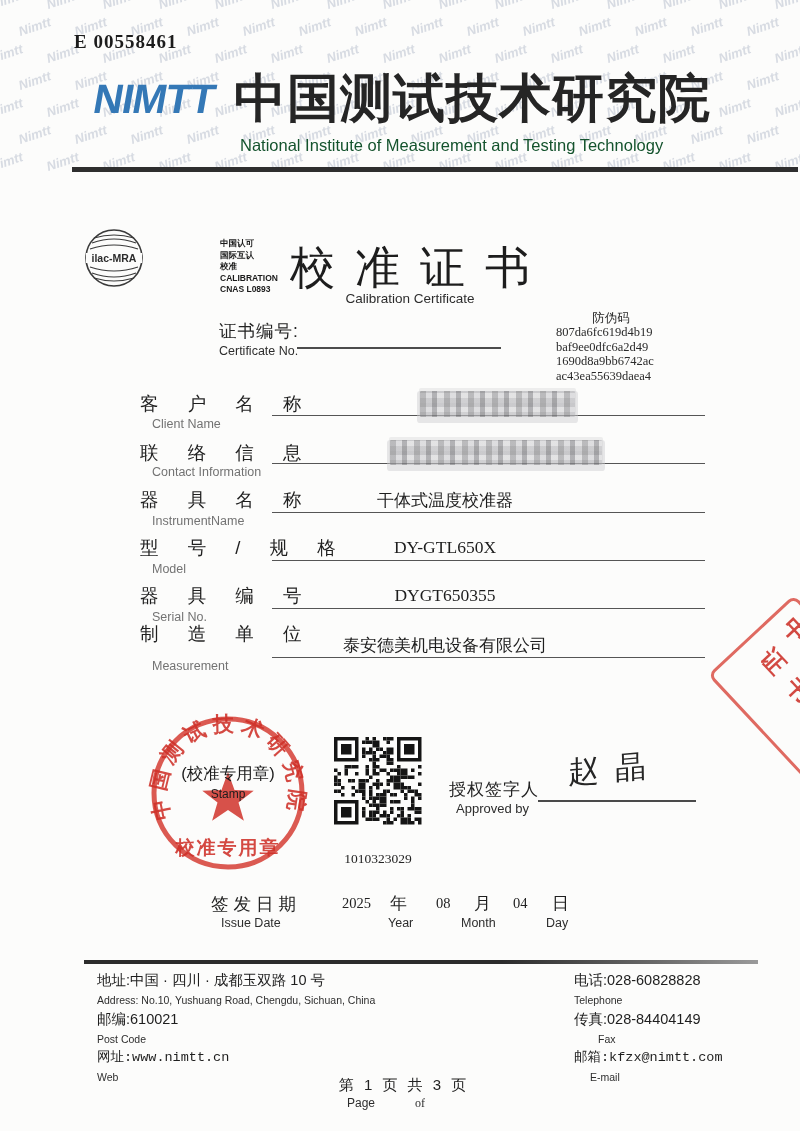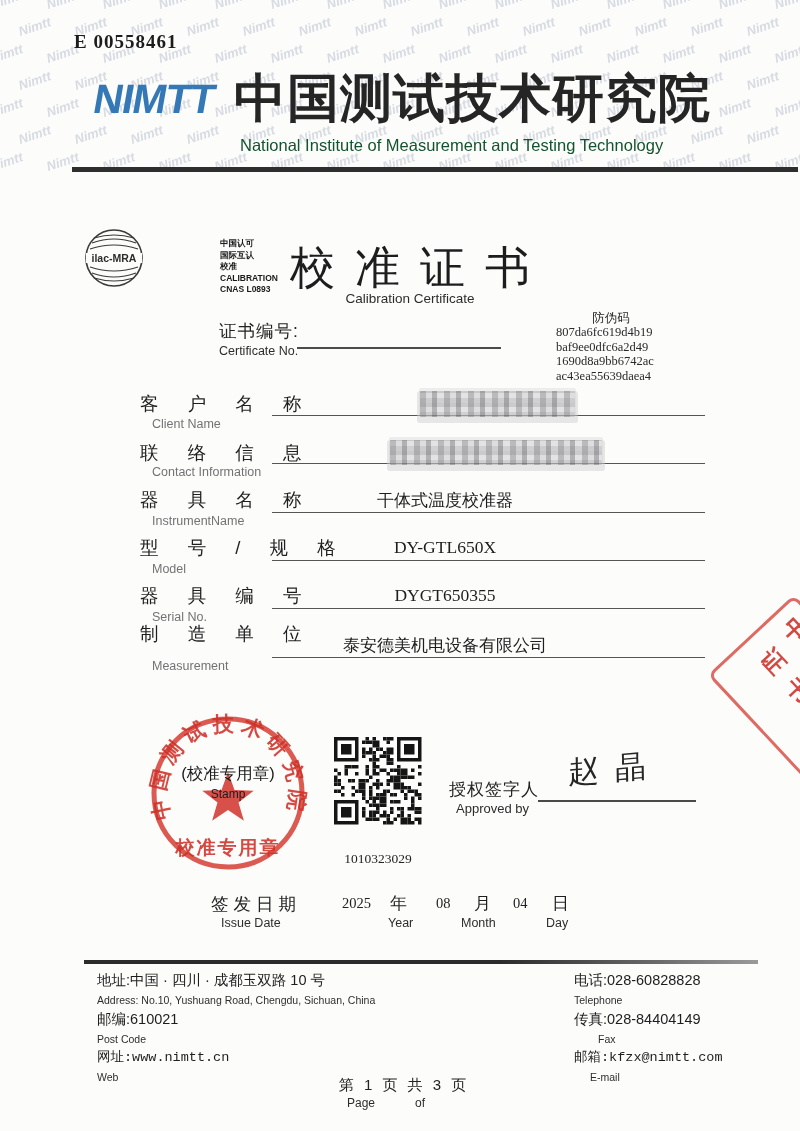--- a/index.html
+++ b/index.html
@@ -58,21 +58,21 @@
   .date-sub{left:221px;top:916px;font-size:12.5px;color:#2d2d2d;}
   .date-num{position:absolute;top:895px;font-size:14.5px;font-family:"Liberation Serif","DejaVu Serif",serif;color:#222;}
   .date-cjk{position:absolute;top:892px;font-size:17px;color:#1f1f1f;}
   .date-en{position:absolute;top:916px;font-size:12.5px;color:#2d2d2d;}
   .hr-bottom{left:84px;top:960px;width:674px;height:4px;background:linear-gradient(90deg,#2c2c2c 0%,#2c2c2c 62%,#6a6a6a 85%,#9a9a9a 100%);}
   .ft-cn{position:absolute;font-size:14.5px;color:#1e1e1e;white-space:nowrap;}
   .ft-en{position:absolute;font-size:10.5px;color:#2e2e2e;white-space:nowrap;}
   .ft-mono{font-family:"Liberation Mono","DejaVu Sans Mono",monospace;font-size:13.5px;}
   .page-cn{left:299px;top:1076px;width:210px;text-align:center;font-size:15px;letter-spacing:3px;white-space:nowrap;}
   .page-en-l{left:347px;top:1096px;font-size:12px;color:#2d2d2d;}
-  .page-en-r{left:415px;top:1096px;font-size:12px;color:#2d2d2d;}
+  .page-en-r{left:415px;top:1096px;font-size:12px;color:#2d2d2d;font-family:Liberation Serif, serif;}
 </style>
 </head>
 <body>
 
 <div class="page">
 
   <div class="wm-layer">
       <span class="wm" style="left: -10px; top: -8px;">Nimtt</span>
       <span class="wm" style="left: 46px; top: -8px;">Nimtt</span>
       <span class="wm" style="left: 102px; top: -8px;">Nimtt</span>

